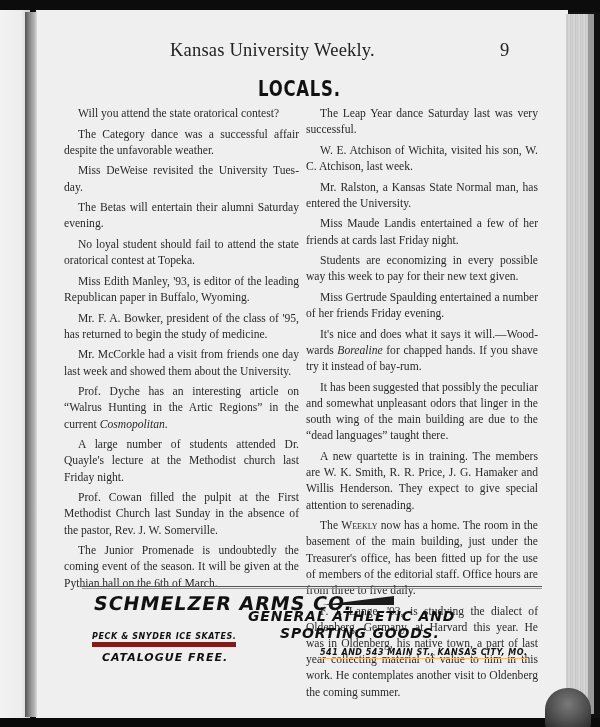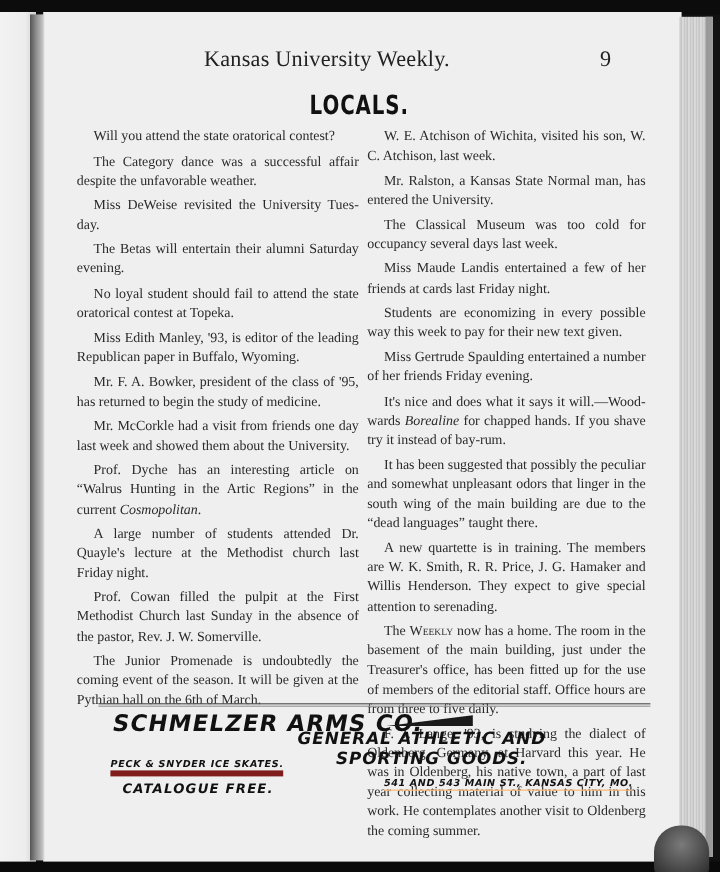--- a/index.html
+++ b/index.html
@@ -107,23 +107,23 @@
     <p>No loyal student should fail to attend the state oratorical contest at Topeka.</p>
     <p>Miss Edith Manley, '93, is editor of the leading Republican paper in Buffalo, Wyoming.</p>
     <p>Mr. F. A. Bowker, president of the class of '95, has returned to begin the study of medicine.</p>
     <p>Mr. McCorkle had a visit from friends one day last week and showed them about the Uni­versity.</p>
     <p>Prof. Dyche has an interesting article on “Walrus Hunting in the Artic Regions” in the current <span class="it">Cosmopolitan</span>.</p>
     <p>A large number of students attended Dr. Quayle's lecture at the Methodist church last Friday night.</p>
     <p>Prof. Cowan filled the pulpit at the First Methodist Church last Sunday in the absence of the pastor, Rev. J. W. Somerville.</p>
     <p>The Junior Promenade is undoubtedly the coming event of the season.   It will be given at the Pythian hall on the 6th of March.</p>
   </div>
 <div class="col col-right" id="right-col">
+    <p>The Leap Year dance Saturday last was very successful.</p>
     <p>W. E. Atchison of Wichita, visited his son, W. C. Atchison, last week.</p>
     <p>Mr. Ralston, a Kansas State Normal man, has entered the University.</p>
-    <p>The Classical Museum was too cold for occupancy several days last week.</p>
     <p>Miss Maude Landis entertained a few of her friends at cards last Friday night.</p>
     <p>Students are economizing in every possible way this week to pay for their new text given.</p>
     <p>Miss Gertrude Spaulding entertained a num­ber of her friends Friday evening.</p>
     <p>It's nice and does what it says it will.—Wood­wards <span class="it">Borealine</span> for chapped hands. If you shave try it instead of bay-rum.</p>
     <p>It has been suggested that possibly the peculiar and somewhat unpleasant odors that linger in the south wing of the main building are due to the “dead languages” taught there.</p>
     <p>A new quartette is in training. The mem­bers are W. K. Smith, R. R. Price, J. G. Hamaker and Willis Henderson. They ex­pect to give special attention to serenading.</p>
     <p>The <span class="sc">Weekly</span> now has a home. The room in the basement of the main building, just un­der the Treasurer's office, has been fitted up for the use of members of the editorial staff. Office hours are from three to five daily.</p>
     <p>F. J. Lange, '93, is studying the dialect of Oldenberg, Germany, at Harvard this year. He was in Oldenberg, his native town, a part of last year collecting material of value to him in this work. He contemplates another visit to Oldenberg the coming summer.</p>
   </div>
 

